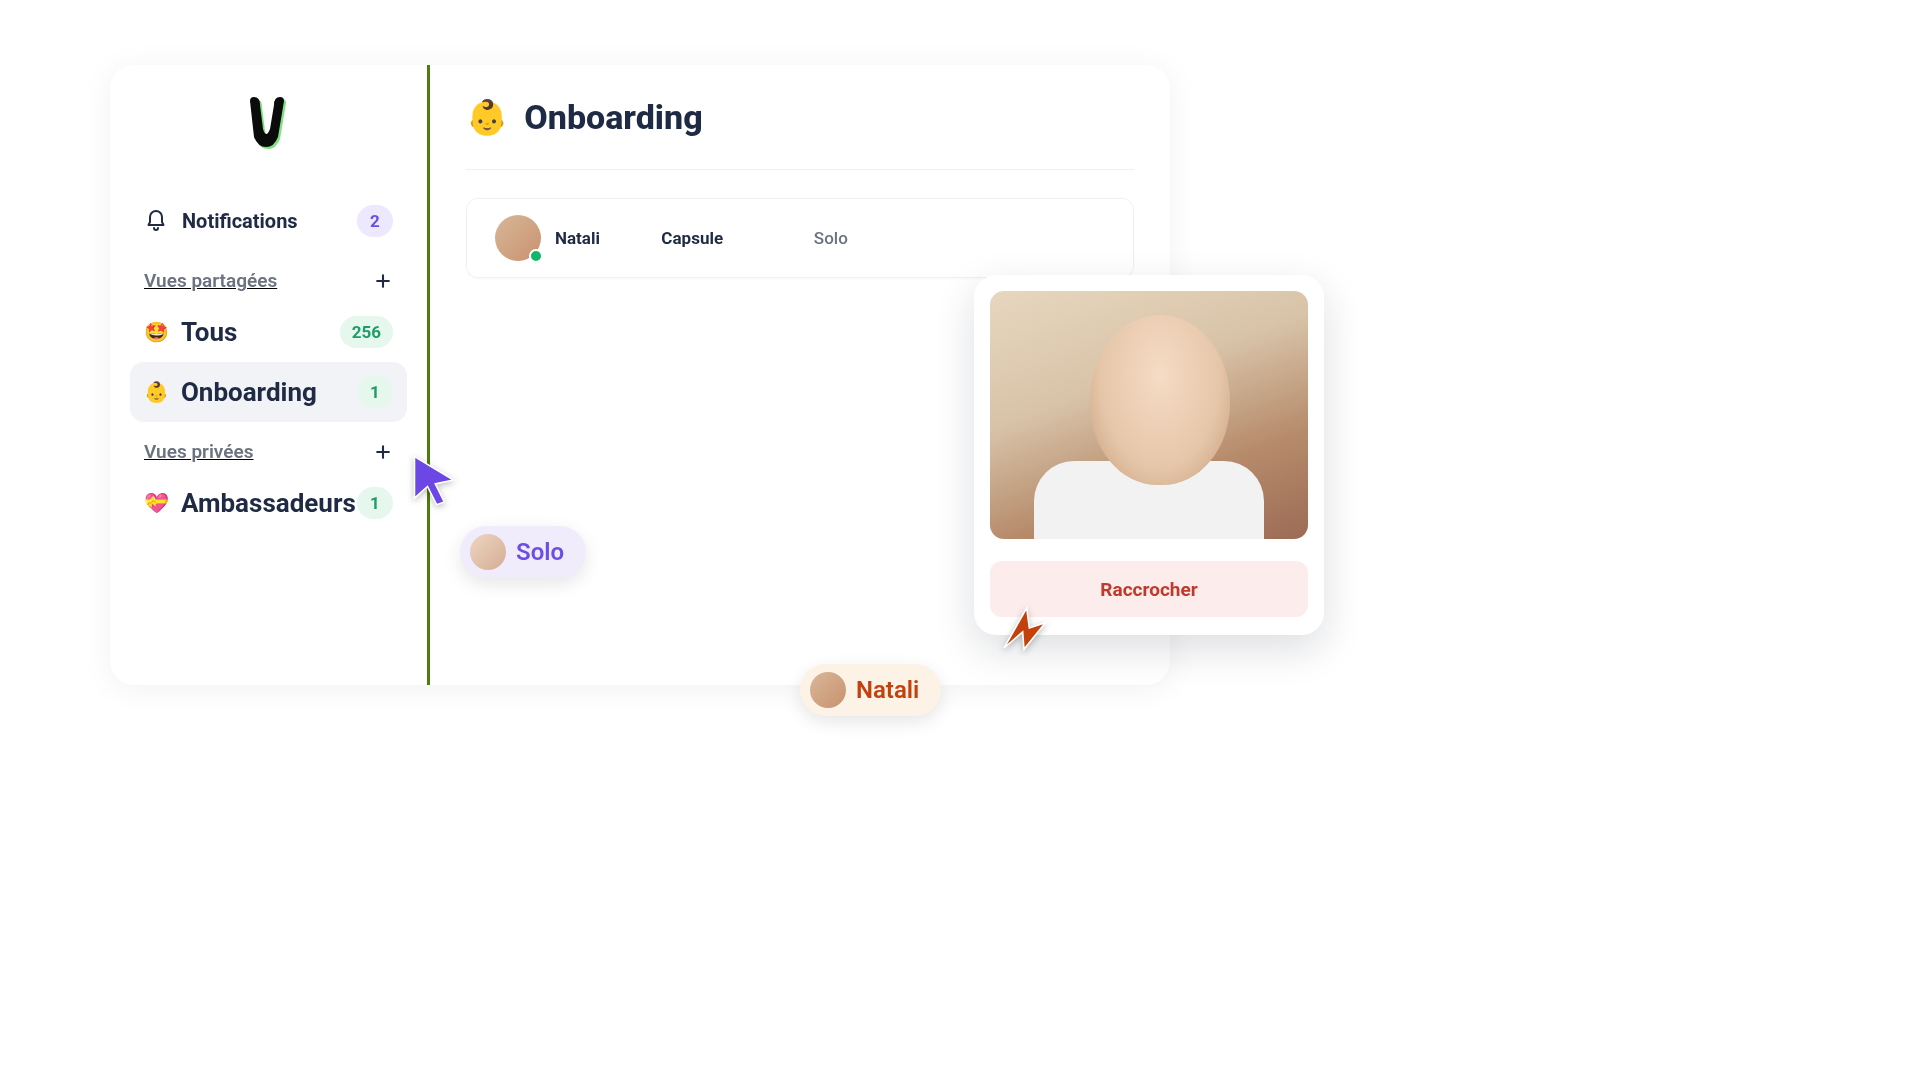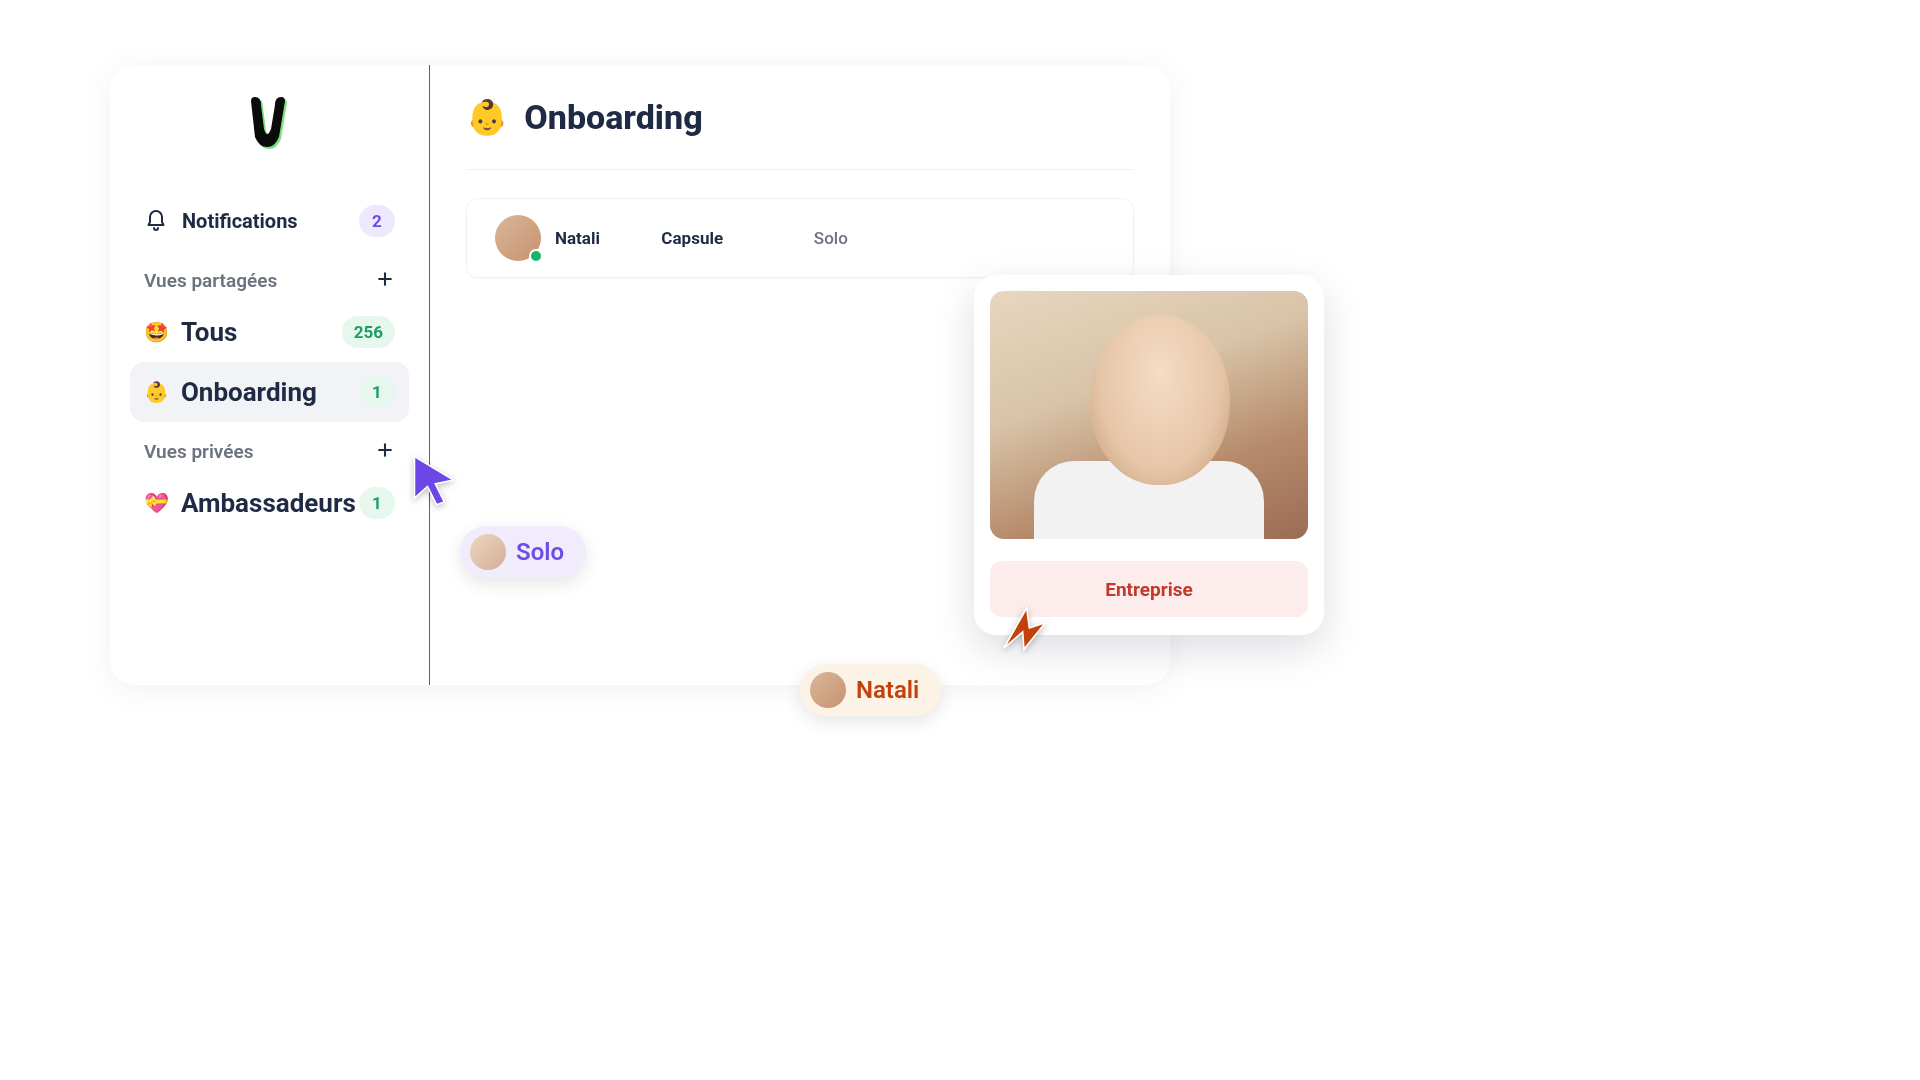--- a/index.html
+++ b/index.html
@@ -10,21 +10,21 @@
   width: 1060px;
   background: #fff;
   border-radius: 24px;
   box-shadow: 0 4px 32px rgba(0,0,0,0.06);
   display: flex;
   overflow: visible;
 }
 .sidebar {
   width: 320px;
   padding: 28px 20px 40px 20px;
-  border-right: 1px solid #4d7c0f;
+  border-right: 3px solid #4d7c0f;
 }
 .logo-wrap { display: flex; justify-content: center; margin-bottom: 36px; }
 .logo-icon { display: block; }
 .nav-item {
   display: flex; align-items: center; justify-content: space-between;
   padding: 14px 14px;
   border-radius: 14px;
   cursor: pointer;
 }
 .nav-item-left { display: flex; align-items: center; gap: 14px; }
@@ -32,22 +32,23 @@
 .nav-bell { width: 24px; height: 24px; }
 .badge {
   min-width: 36px; height: 32px;
   display: flex; align-items: center; justify-content: center;
   border-radius: 16px; font-size: 17px; font-weight: 700;
   padding: 0 12px;
 }
 .badge-purple { background: #ede8fd; color: #6b4ee6; }
 .badge-green  { background: #e6f7ee; color: #1f9d66; }
 .section-header {
-  display: flex; align-items: flex-start; justify-content: space-between;
+  display: flex; align-items: center; justify-content: space-between;
   padding: 18px 14px 10px 14px;
+  text-decoration: underline;
 }
 .section-label { font-size: 19px; font-weight: 600; color: #6b7280; }
 .plus-icon { width: 20px; height: 20px; color: #1f2a44; cursor: pointer; }
 .view-item {
   display: flex; align-items: center; justify-content: space-between;
   padding: 14px 14px; border-radius: 14px; cursor: pointer;
 }
 .view-item.active { background: #f1f3f6; }
 .view-left { display: flex; align-items: center; gap: 12px; }
 .view-emoji { font-size: 20px; }
@@ -214,21 +215,21 @@
 <div class="user-tag purple" style="left:460px; top:526px;">
   <div class="avatar small" style="background:linear-gradient(135deg,#edd6c3,#d5ad93);"></div>
   <span>Solo</span>
 </div>
 
 <div class="call-panel">
   <div class="call-video">
     <div class="call-shirt"></div>
     <div class="call-face"></div>
   </div>
-  <button class="call-button">Entreprise</button>
+  <button class="call-button">Raccrocher</button>
 </div>
 
 <svg class="cursor-pointer" style="left:1000px; top:604px;" width="48" height="48" viewBox="0 0 36 36">
   <path d="M3 33 L20 3 L22 18 L34 14 L18 34 L17 21 Z" fill="#c2410c" stroke="#fff" stroke-width="1.2"></path>
 </svg>
 <div class="user-tag orange" style="left:800px; top:664px;">
   <div class="avatar small" style="background:linear-gradient(135deg,#d7b899,#c9916f);"></div>
   <span>Natali</span>
 </div>
 

